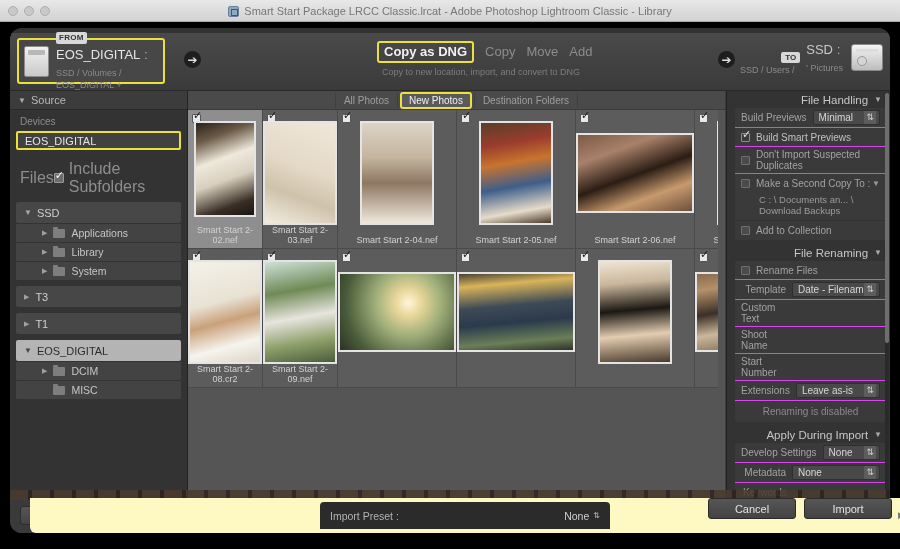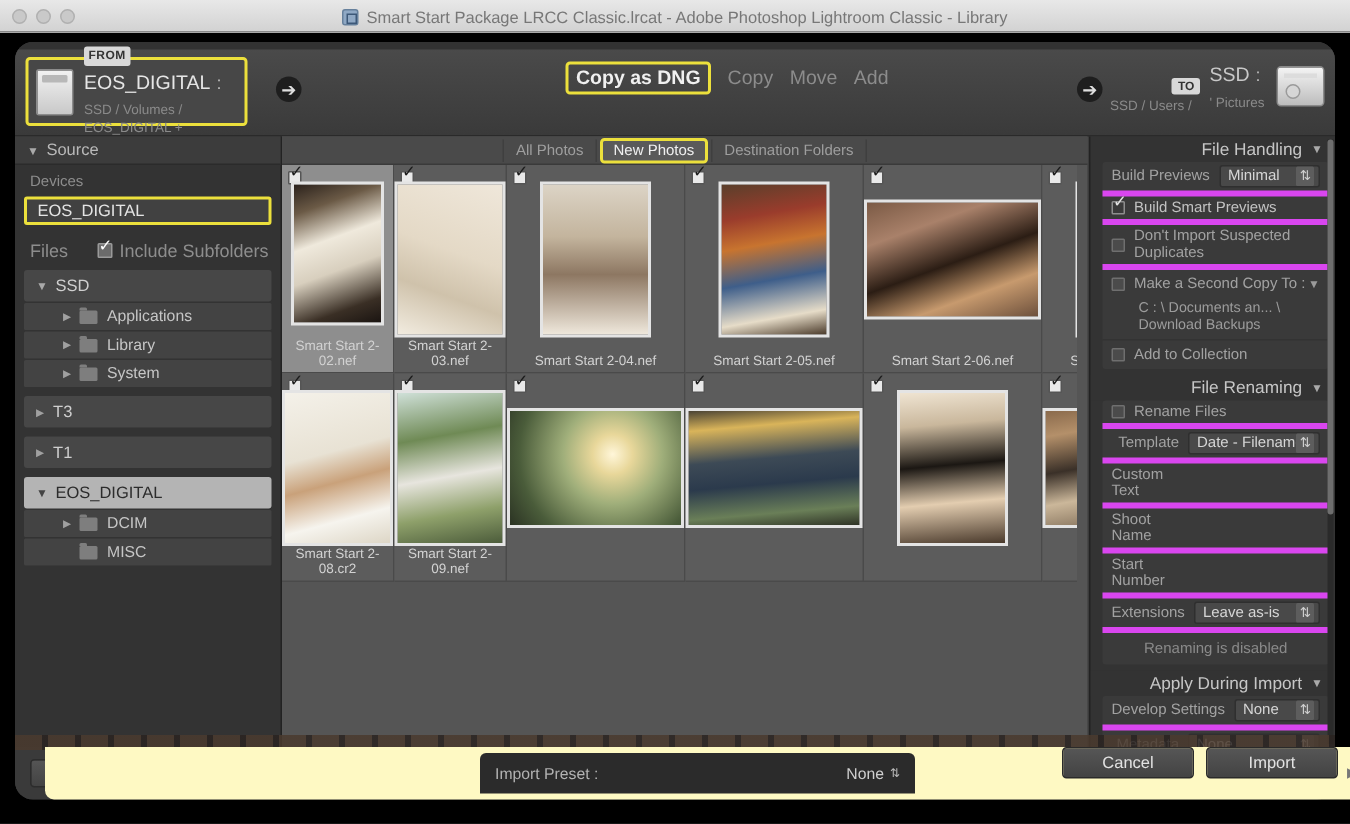--- a/index.html
+++ b/index.html
@@ -124,21 +124,21 @@
   }
   .tri { font-size: 8px; margin-right: 5px; color: #a9a9a9; }
   .section-label { color: #8d8d8d; font-size: 10px; padding: 6px 8px 3px 10px; }
   .src-device {
     margin: 1px 6px 6px 6px; height: 19px; display: flex; align-items: center;
     padding-left: 7px; color: #e4e4e4; font-size: 11px;
     background: #414141; border: 2px solid #ece03c; border-radius: 2px;
   }
   .files-row {
     display: flex; align-items: center; justify-content: space-between;
-    padding: 4px 8px 4px 10px; color: #8d8d8d; font-size: 12px;
+    padding: 4px 8px 4px 10px; color: #8d8d8d; font-size: 16px;
   }
   .chk {
     width: 10px; height: 10px; border: 1px solid #9a9a9a; background: #6b6b6b;
     display: inline-block; position: relative; border-radius: 1px; margin-right: 5px;
     flex: none;
   }
   .chk.on::after {
     content: "✓"; position: absolute; left: 0px; top: -4px;
     font-size: 11px; color: #fff; line-height: 1;
   }
@@ -241,21 +241,21 @@
     background: #333; overflow: hidden; border-left: 1px solid #222;
   }
   .rp-head {
     height: 17px; display: flex; align-items: center; justify-content: flex-end;
     padding-right: 8px; color: #c6c6c6; font-size: 11.5px; background: #333;
   }
   .rp-head .tri { margin-left: 6px; margin-right: 0; }
   .rp-group { background: #3a3a3a; margin: 0 4px 4px 8px; border-radius: 2px; }
   .rp-row {
     display: flex; align-items: center; min-height: 19px; padding: 2px 6px 2px 6px;
-    border-bottom: 4px solid #d946ef; font-size: 10px; color: #9a9a9a;
+    border-bottom: 1px solid #d946ef; font-size: 10px; color: #9a9a9a;
   }
   .rp-row:last-child { border-bottom: none; }
   .rp-row.right { justify-content: flex-end; gap: 6px; }
   .rp-chk {
     width: 9px; height: 9px; border: 1px solid #6f6f6f; background: #4b4b4b;
     margin-right: 6px; border-radius: 1px; position: relative; flex: none;
   }
   .rp-chk.on { background: #3a3a3a; border-color: #8e8e8e; }
   .rp-chk.on::after { content:"✓"; position:absolute; left:0; top:-5px; font-size:11px;
     color:#e4e4e4; line-height:1; }
@@ -352,20 +352,21 @@
 
     <div class="flow-arrow" id="arrow-1">➔</div>
 
     <div id="import-actions">
       <div class="action-row">
         <div class="action-item active">Copy as DNG</div>
         <div class="action-item">Copy</div>
         <div class="action-item">Move</div>
         <div class="action-item">Add</div>
       </div>
+      <div id="action-sub">Copy to new location, import, and convert to DNG</div>
     </div>
 
     <div class="flow-arrow" id="arrow-2">➔</div>
 
     <div id="dest-chip">
       <span class="to-badge">TO</span>
       <div id="dest-text">
         <div>
           <span class="dest-title">SSD</span><span class="card-colon">:</span>
         </div>

